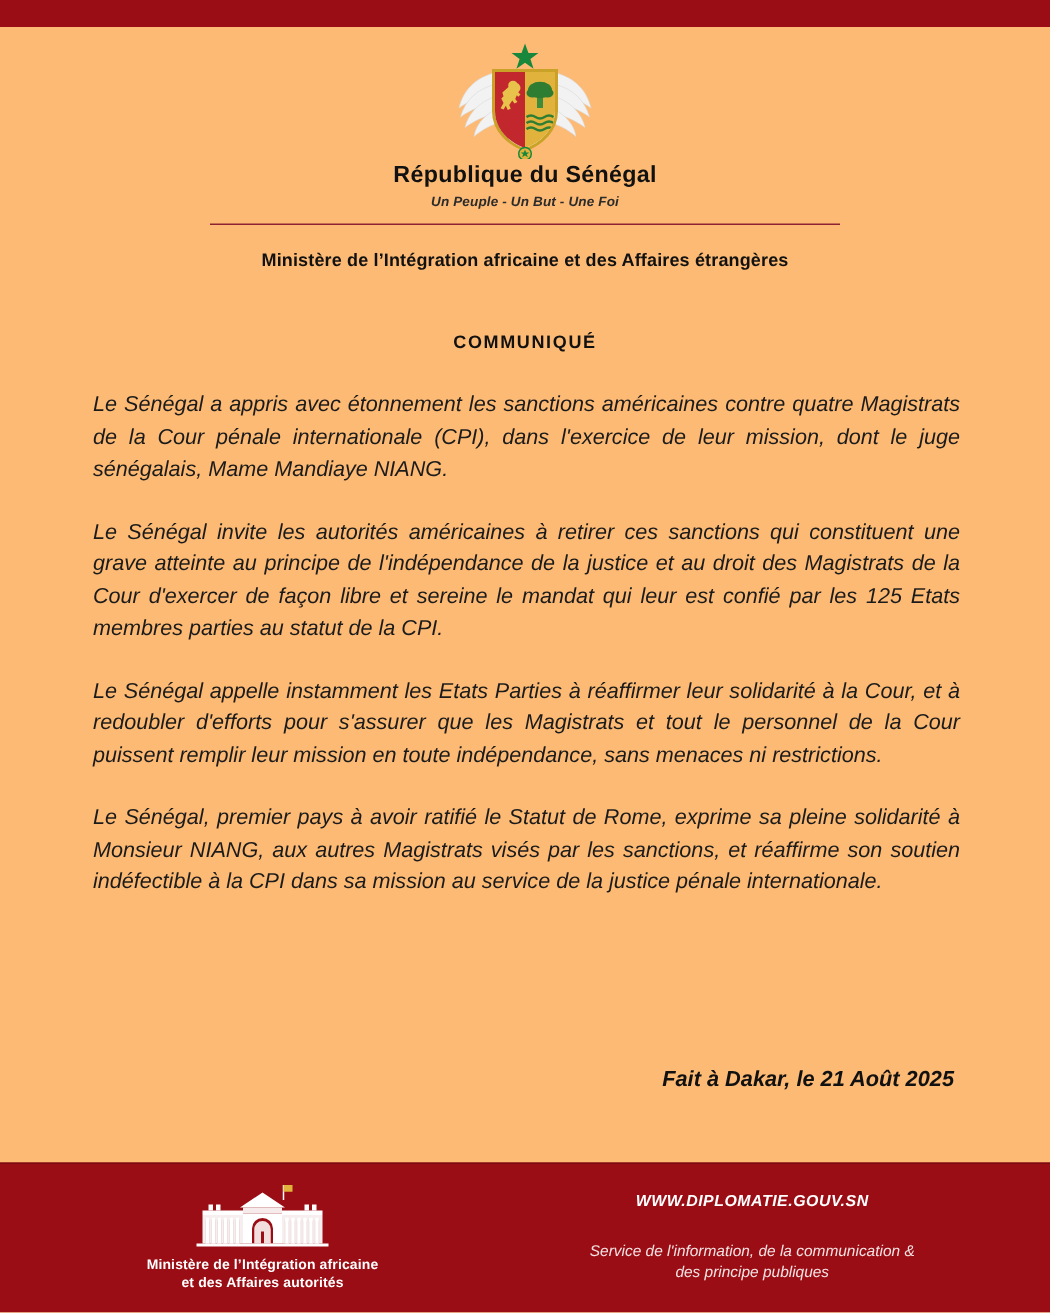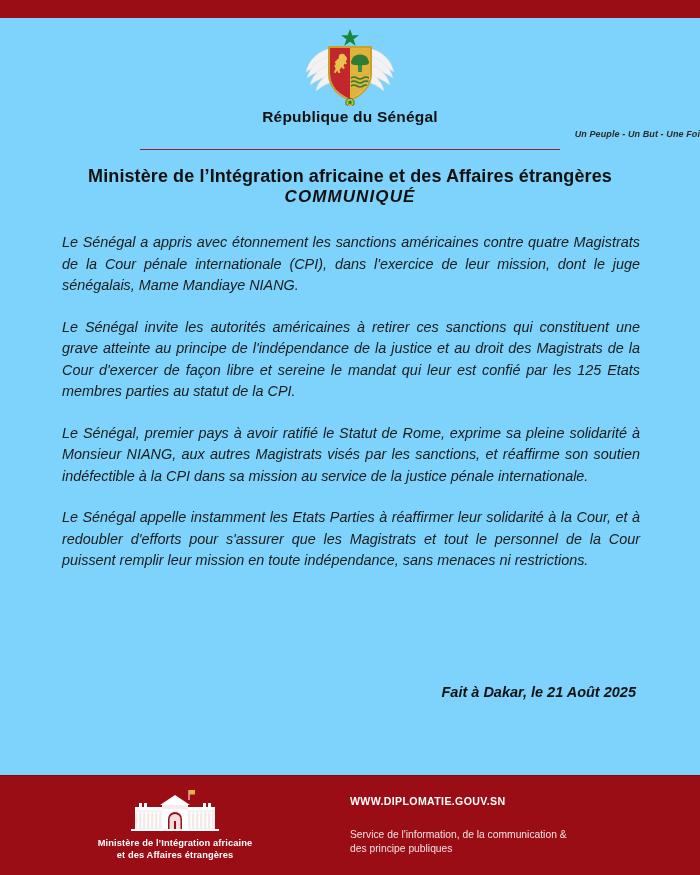--- a/index.html
+++ b/index.html
@@ -15,21 +15,21 @@
     overflow: hidden;
     position: relative;
   }
 
   .page {
     width: 700px;
     height: 875px;
     position: relative;
     display: flex;
     flex-direction: column;
-    background: #7dd3fc;
+    background: #fdba74;
   }
 
   
   .top-bar {
     width: 100%;
     height: 18px;
     background: #9B0D14;
     flex: 0 0 18px;
   }
 
@@ -56,46 +56,45 @@
     margin-top: 2px;
   }
 
   .republic-motto {
     font-size: 9px;
     font-style: italic;
     font-weight: bold;
     color: #2b2b2b;
     margin-top: 3px;
     letter-spacing: 0.1px;
-    text-align: right;
   }
 
   .divider {
     width: 420px;
     height: 1px;
     background: #8E2233;
     margin: 10px auto 0 auto;
   }
 
   .ministry-title {
-    font-size: 18px;
+    font-size: 12px;
     font-weight: bold;
     color: #111111;
     margin-top: 16px;
     letter-spacing: 0.1px;
   }
 
   
   .communique {
     text-align: center;
-    font-size: 17px;
+    font-size: 12px;
     font-weight: bold;
     letter-spacing: 1.1px;
     color: #111111;
-    font-style: italic;
+    margin-top: 41px;
   }
 
   
   .body-wrap {
     padding: 0 60px 0 62px;
     margin-top: 25px;
     flex: 1 1 auto;
     position: relative;
     font-style: italic;
   }
@@ -145,23 +144,24 @@
     font-size: 9.3px;
     font-weight: bold;
     text-align: center;
     line-height: 12.5px;
     margin-top: 5px;
     letter-spacing: 0.1px;
   }
 
   .footer-right {
     width: 50%;
-    text-align: left;
+    text-align: center;
     padding-right: 47px;
     box-sizing: border-box;
+    font-style: italic;
   }
 
   .footer-url {
     color: #ffffff;
     font-size: 10.6px;
     font-weight: bold;
     letter-spacing: 0.35px;
   }
 
   .footer-service {
@@ -237,22 +237,22 @@
     <div class="republic-motto">Un Peuple - Un But - Une Foi</div>
     <div class="divider"></div>
     <div class="ministry-title">Ministère de l’Intégration africaine et des Affaires étrangères</div>
   </div>
 
   <div class="communique">COMMUNIQUÉ</div>
 
   <div class="body-wrap">
     <p class="para">Le Sénégal a appris avec étonnement les sanctions américaines contre quatre Magistrats de la Cour pénale internationale (CPI), dans l'exercice de leur mission, dont le juge sénégalais, Mame Mandiaye NIANG.</p>
     <p class="para">Le Sénégal invite les autorités américaines à retirer ces sanctions qui constituent une grave atteinte au principe de l'indépendance de la justice et au droit des Magistrats de la Cour d'exercer de façon libre et sereine le mandat qui leur est confié par les 125 Etats membres parties au statut de la CPI.</p>
+    <p class="para">Le Sénégal appelle instamment les Etats Parties à réaffirmer leur solidarité à la Cour, et à redoubler d'efforts pour s'assurer que les Magistrats et tout le personnel de la Cour puissent remplir leur mission en toute indépendance, sans menaces ni restrictions.</p>
     <p class="para">Le Sénégal, premier pays à avoir ratifié le Statut de Rome, exprime sa pleine solidarité à Monsieur NIANG, aux autres Magistrats visés par les sanctions, et réaffirme  son  soutien indéfectible à la CPI dans sa mission au service de la justice pénale internationale.</p>
-    <p class="para">Le Sénégal appelle instamment les Etats Parties à réaffirmer leur solidarité à la Cour, et à redoubler d'efforts pour s'assurer que les Magistrats et tout le personnel de la Cour puissent remplir leur mission en toute indépendance, sans menaces ni restrictions.</p>
     <div class="signoff">Fait à Dakar, le 21 Août 2025</div>
   </div>
 
   <div class="footer">
     <div class="footer-left">
       <svg width="116" height="44" viewBox="0 0 116 44">
 
         <line x1="72" y1="2" x2="72" y2="12" stroke="#ffffff" stroke-width="1"></line>
         <rect x="72" y="2" width="6" height="4.5" fill="#E2B33C"></rect>
 
@@ -310,21 +310,21 @@
           <rect x="22" y="15" width="3" height="4"></rect>
             <rect x="27" y="15" width="3" height="4"></rect>
           <rect x="86" y="15" width="3" height="4"></rect>
             <rect x="91" y="15" width="3" height="4"></rect>
         </g>
 
         <rect x="14" y="41" width="88" height="2" fill="#ffffff"></rect>
       </svg>
       <div class="footer-ministry">
         <span>Ministère de l’Intégration africaine</span><br>
-        <span>et des Affaires étrangères</span>
+        <span>et des Affaires autorités</span>
       </div>
     </div>
 
     <div class="footer-right">
       <div class="footer-url">WWW.DIPLOMATIE.GOUV.SN</div>
       <div class="footer-service">
         <span>Service de l'information, de la communication &amp;</span><br>
         <span>des principe publiques</span>
       </div>
     </div>

